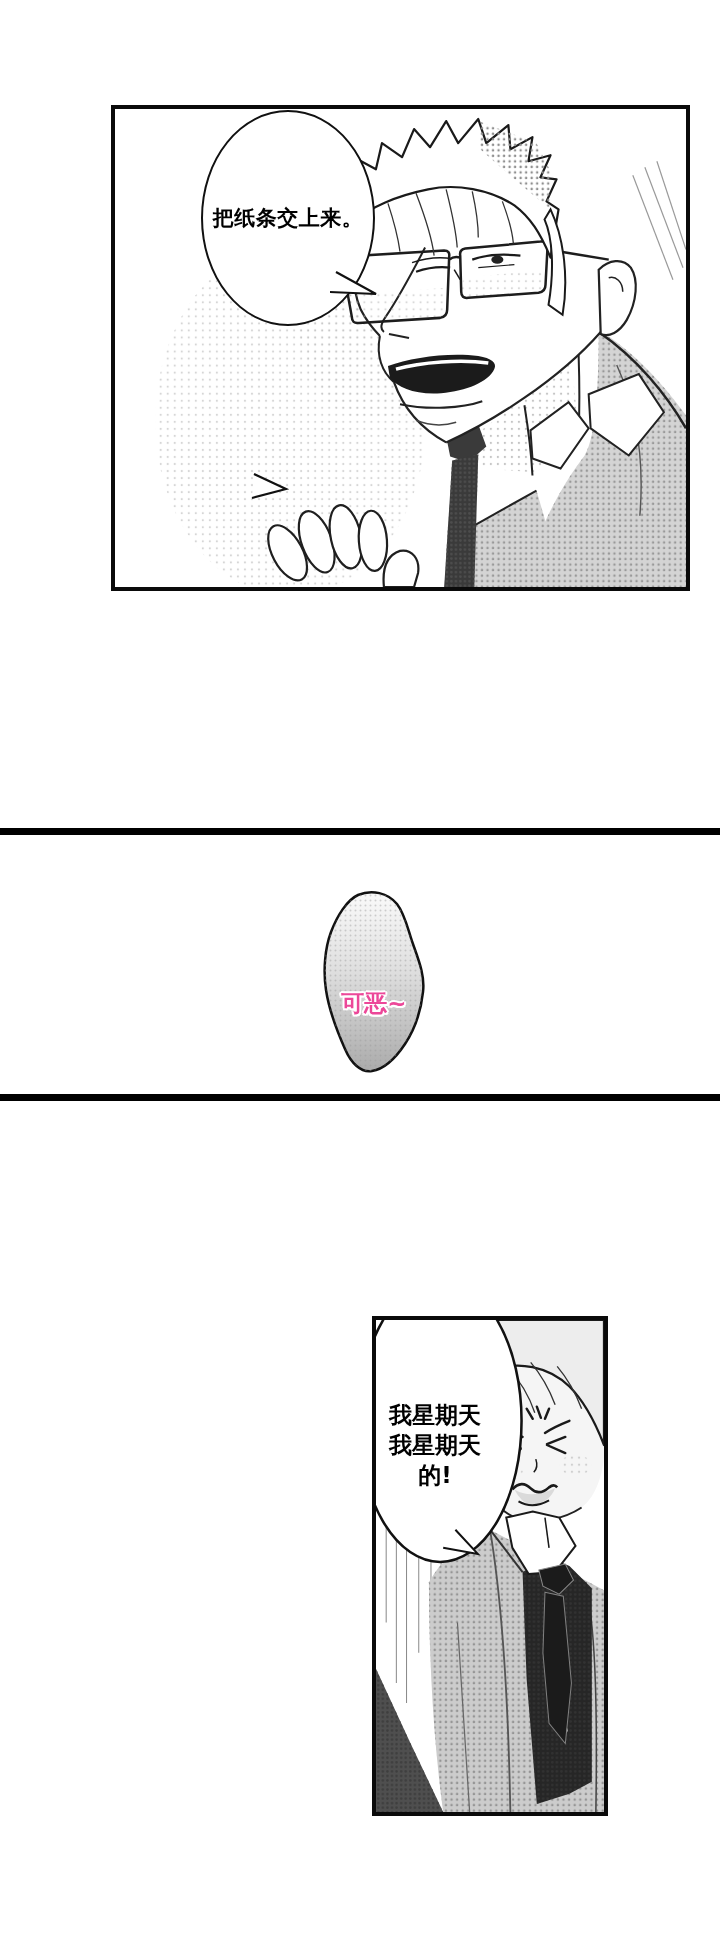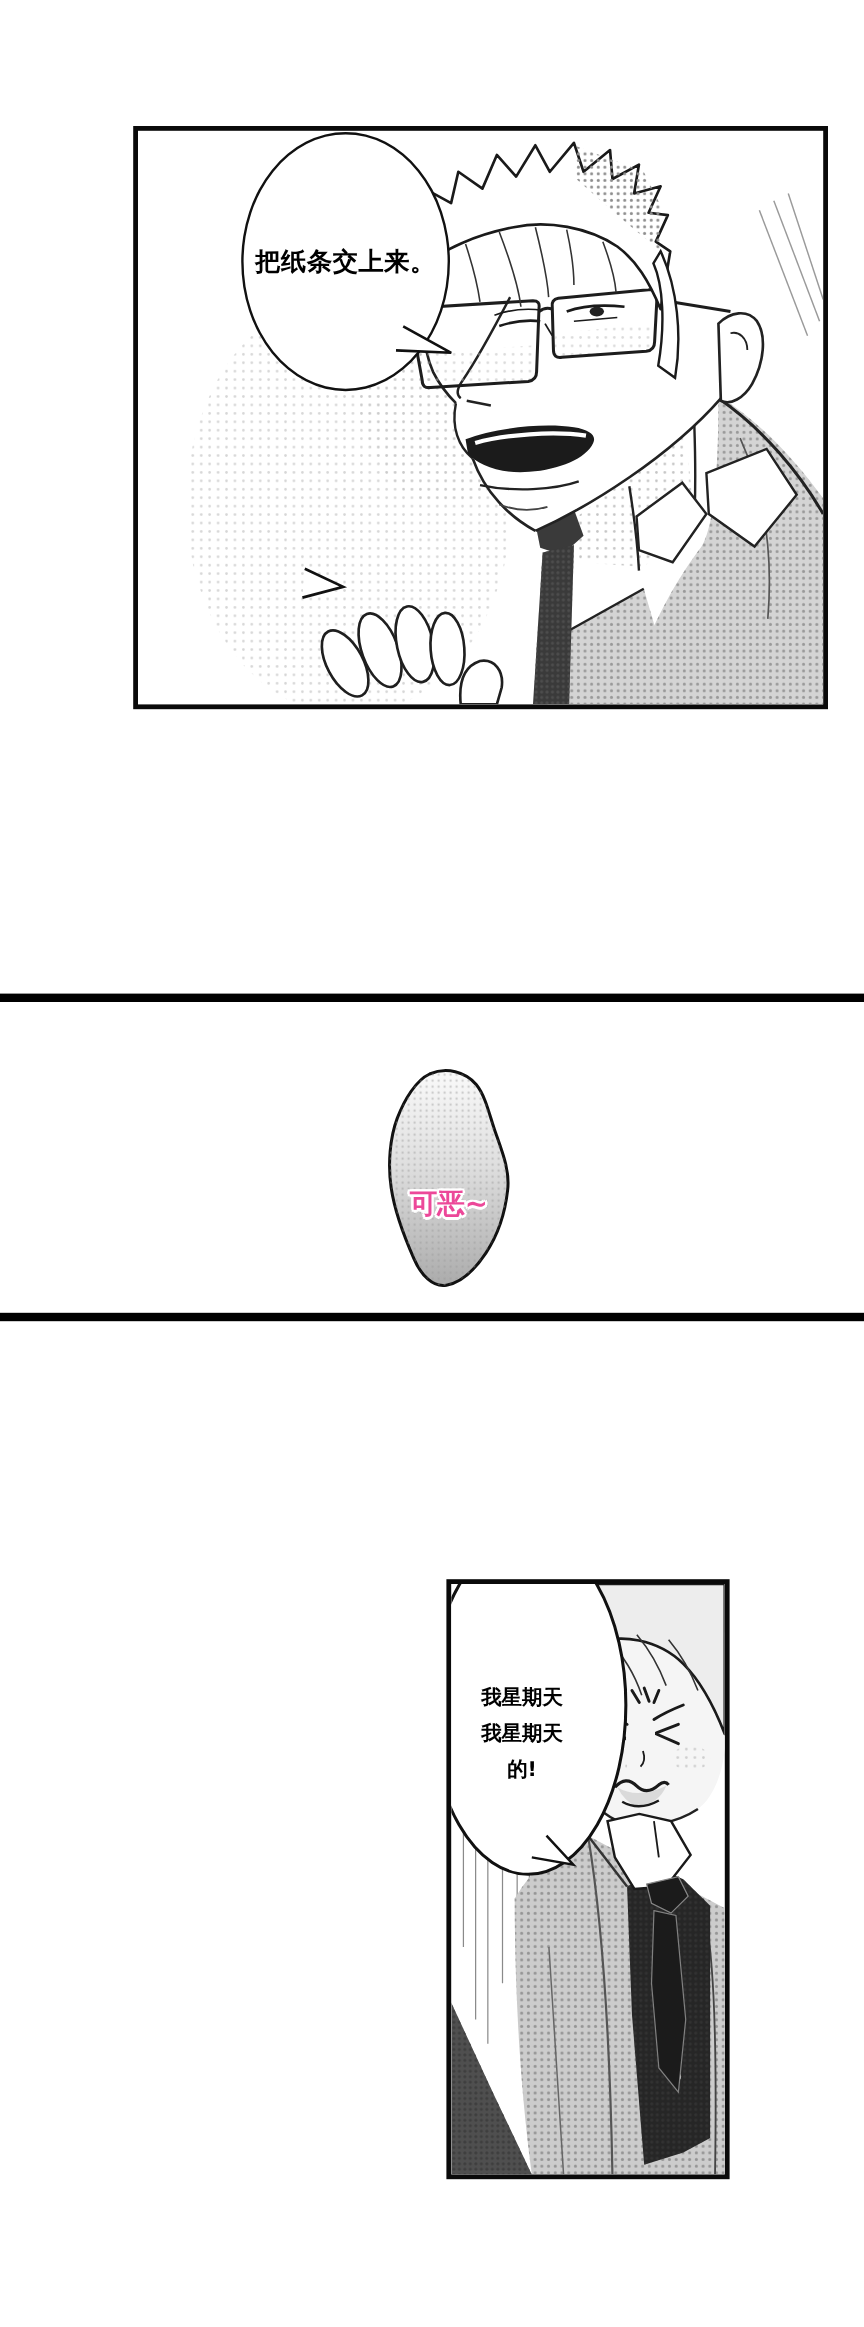--- a/index.html
+++ b/index.html
@@ -21,21 +21,21 @@
   .grumble{position:absolute;left:318px;top:888px;width:112px;height:190px;z-index:2;}
   .grumble-text{
     position:absolute;left:0;right:0;top:76px;text-align:center;
     font-weight:700;font-size:23px;color:#ec4899;
     text-shadow:-1.5px -1.5px 0 #fff,1.5px -1.5px 0 #fff,-1.5px 1.5px 0 #fff,
                  1.5px 1.5px 0 #fff,0 -2px 0 #fff,0 2px 0 #fff,-2px 0 0 #fff,2px 0 0 #fff;
     margin-top:24px;
   }
   .b4-text{
     position:absolute;left:374px;top:1400px;width:122px;z-index:4;
-    font-weight:700;font-size:17px;line-height:30px;color:#000;text-align:center;
+    font-weight:700;font-size:23px;line-height:30px;color:#000;text-align:center;
   }
   .b5{position:absolute;left:415px;top:1592px;width:104px;height:158px;z-index:4;}
   .b5-text{
     position:absolute;left:0;right:0;top:86px;text-align:center;
     font-weight:700;font-size:20px;color:#000;
   }
   .b1{left:201px;top:110px;width:170px;height:212px;font-size:21px;white-space:nowrap;}
   .b2{left:85px;top:372px;width:192px;height:231px;font-size:21px;}
 </style>
 </head>

